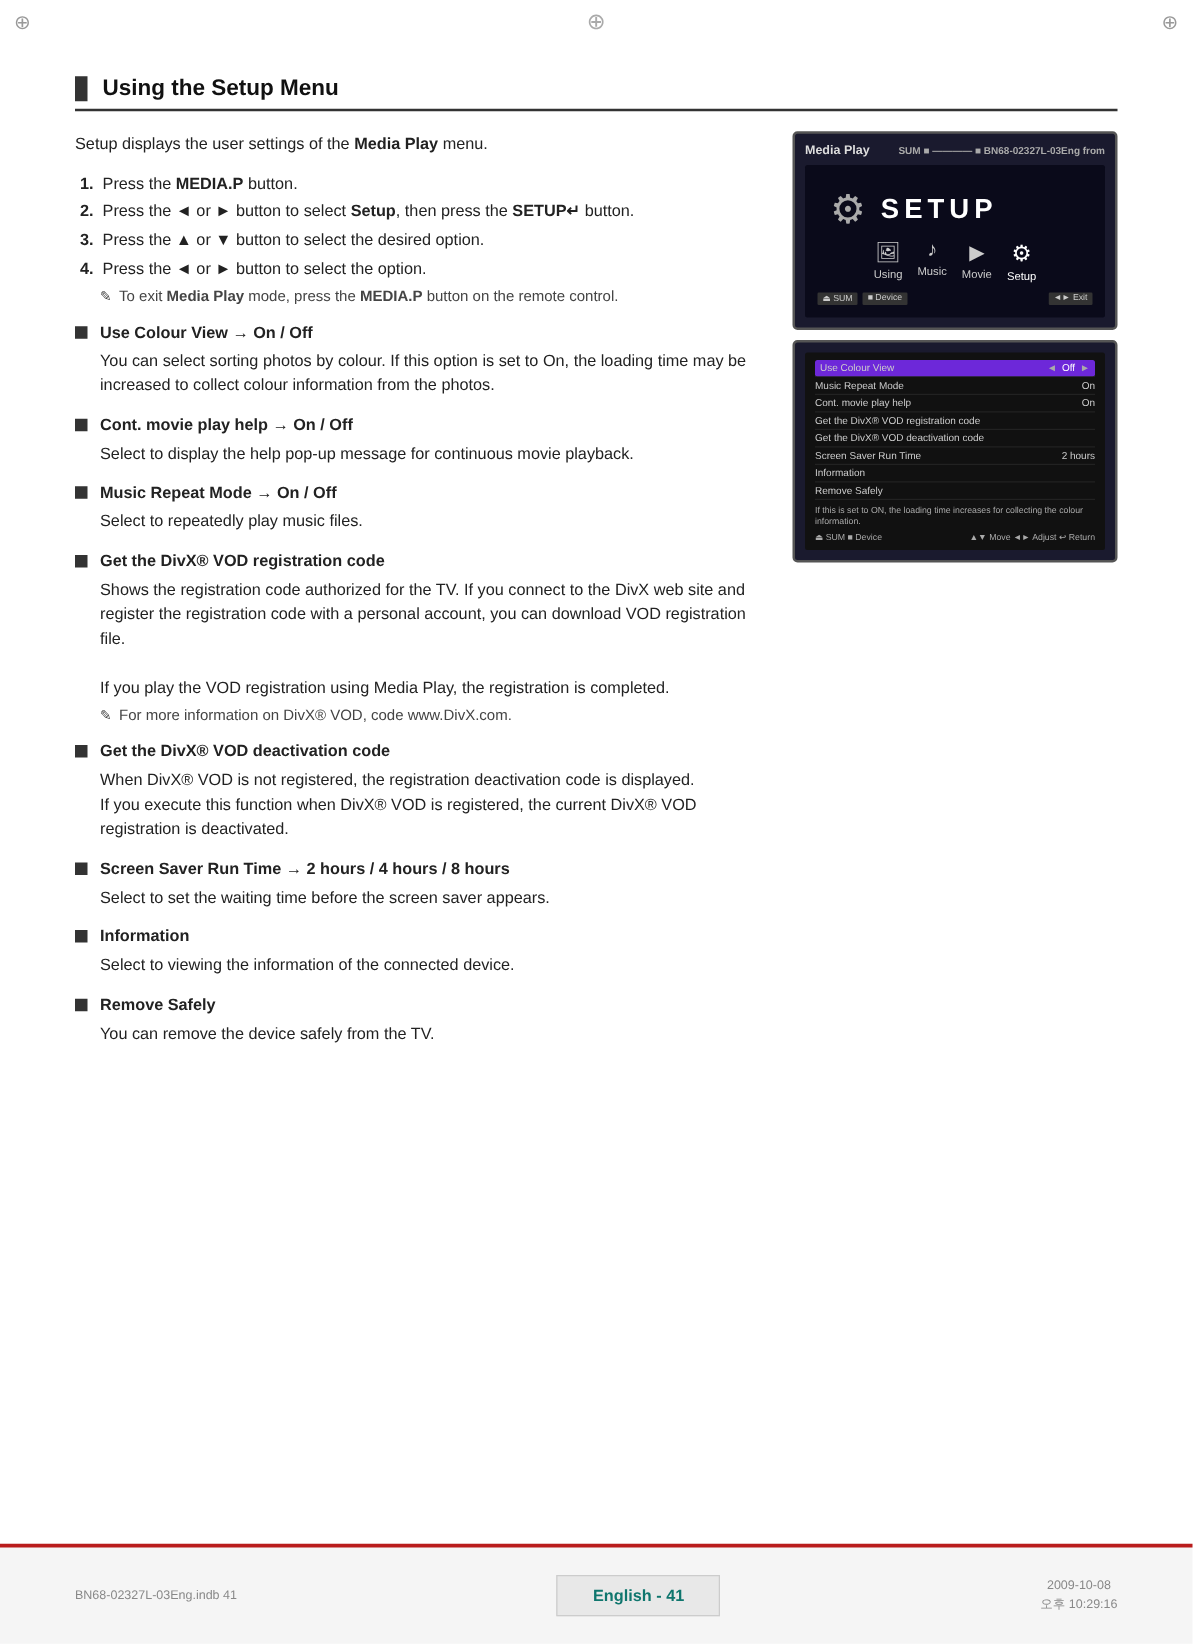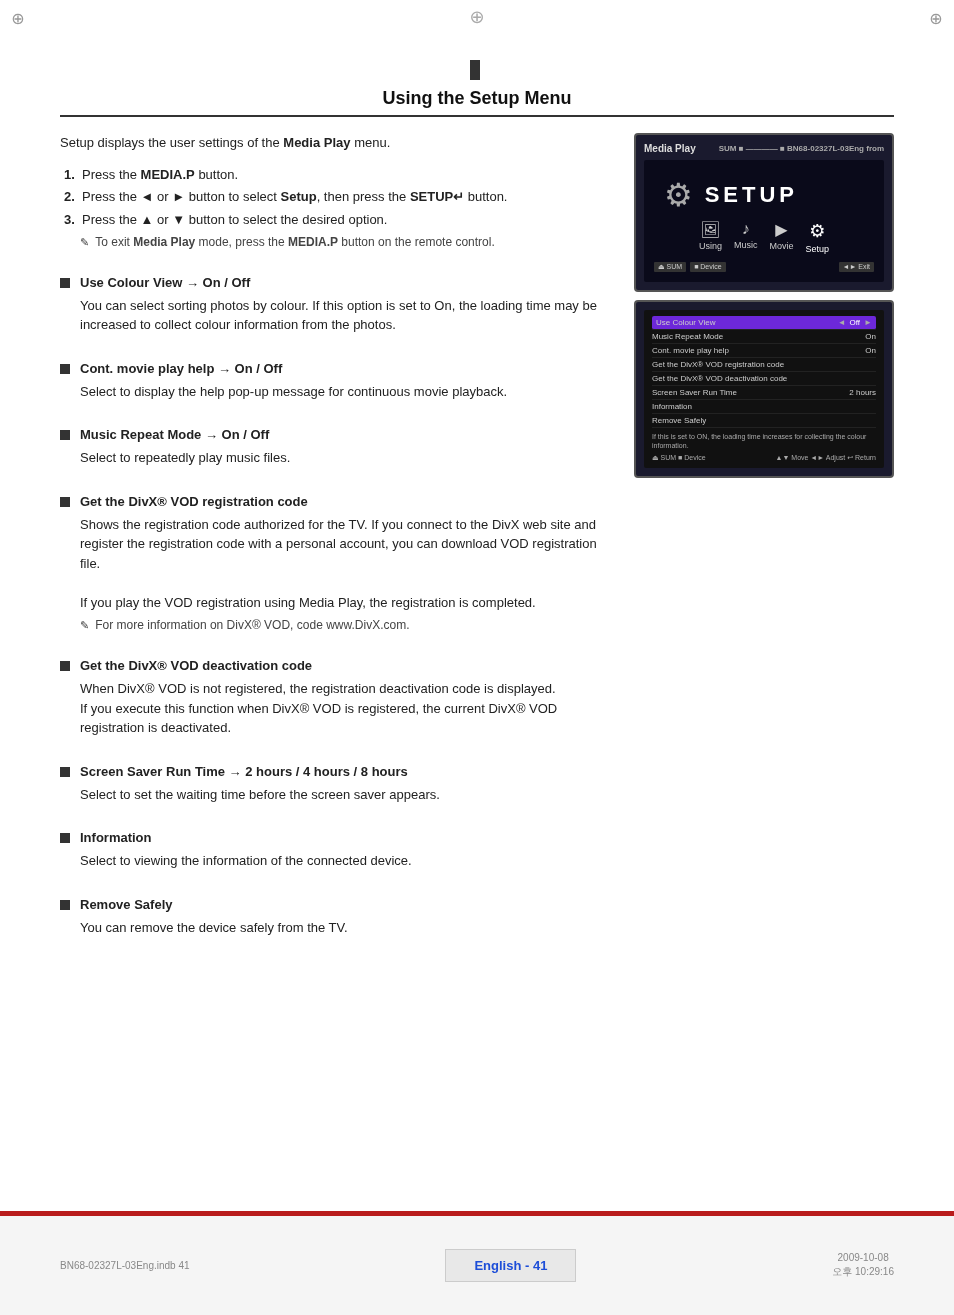--- a/index.html
+++ b/index.html
@@ -49,21 +49,20 @@
     .section-title {
       font-size: 18px;
       font-weight: bold;
       color: #111;
       border-bottom: 2px solid #333;
       padding-bottom: 6px;
       margin-bottom: 16px;
       display: flex;
       align-items: center;
       gap: 8px;
-      flex-direction: column;
     }
     .section-title-bar {
       display: inline-block;
       width: 10px;
       height: 20px;
       background: #333;
       margin-right: 4px;
     }
 
     .intro-text {
@@ -94,21 +93,21 @@
     .note-icon {
       font-size: 11px;
       margin-top: 1px;
     }
 
     
     .bullet-section {
       display: flex;
       align-items: flex-start;
       gap: 10px;
-      margin: 26px 0 6px 0;
+      margin: 14px 0 6px 0;
     }
     .bullet-square {
       width: 10px;
       height: 10px;
       background: #333;
       flex-shrink: 0;
       margin-top: 3px;
     }
     .bullet-body {
       margin-left: 20px;
@@ -230,39 +229,39 @@
       font-size: 7px;
       color: #aaa;
     }
 
     
     .page-footer {
       position: absolute;
       bottom: 0;
       left: 0;
       right: 0;
-      height: 104px;
+      height: 80px;
       background: #f5f5f5;
-      border-top: 5px solid #b91c1c;
+      border-top: 3px solid #b91c1c;
       display: flex;
       align-items: center;
       justify-content: space-between;
       padding: 0 60px;
     }
     .footer-left {
       font-size: 10px;
       color: #888;
     }
     .footer-center {
       background: #e8e8e8;
       border: 1px solid #ccc;
       padding: 8px 28px;
       font-weight: bold;
       font-size: 13px;
-      color: #1d4ed8;
+      color: #0f766e;
     }
     .footer-right {
       font-size: 10px;
       color: #888;
       display: flex;
       flex-direction: column;
       align-items: center;
       gap: 2px;
     }
 
@@ -294,20 +293,21 @@
     <div class="main-col">
 
       <p class="intro-text">
         Setup displays the user settings of the <strong>Media Play</strong> menu.
       </p>
 
       <ol class="steps-list">
         <li><span class="step-num">1.</span>&nbsp;&nbsp;Press the <strong>MEDIA.P</strong> button.</li>
         <li><span class="step-num">2.</span>&nbsp;&nbsp;Press the ◄ or ► button to select <strong>Setup</strong>, then press the <strong>SETUP↵</strong> button.</li>
         <li><span class="step-num">3.</span>&nbsp;&nbsp;Press the ▲ or ▼ button to select the desired option.</li>
+        <li><span class="step-num">4.</span>&nbsp;&nbsp;Press the ◄ or ► button to select the option.</li>
       </ol>
 
       <div class="note-line">
         <span class="note-icon">✎</span>
         <span>To exit <strong>Media Play</strong> mode, press the <strong>MEDIA.P</strong> button on the remote control.</span>
       </div>
 
       <div style="margin-top:10px;">
         <div class="bullet-section">
           <span class="bullet-square"></span>

